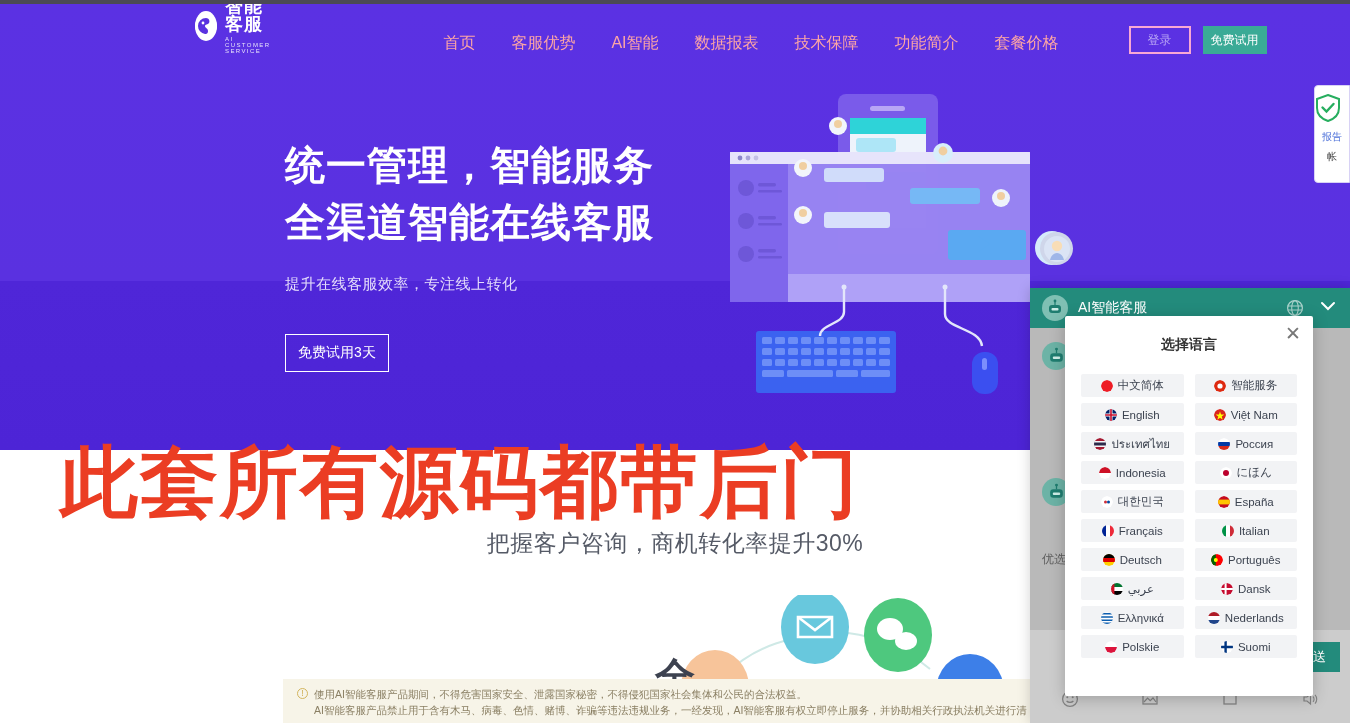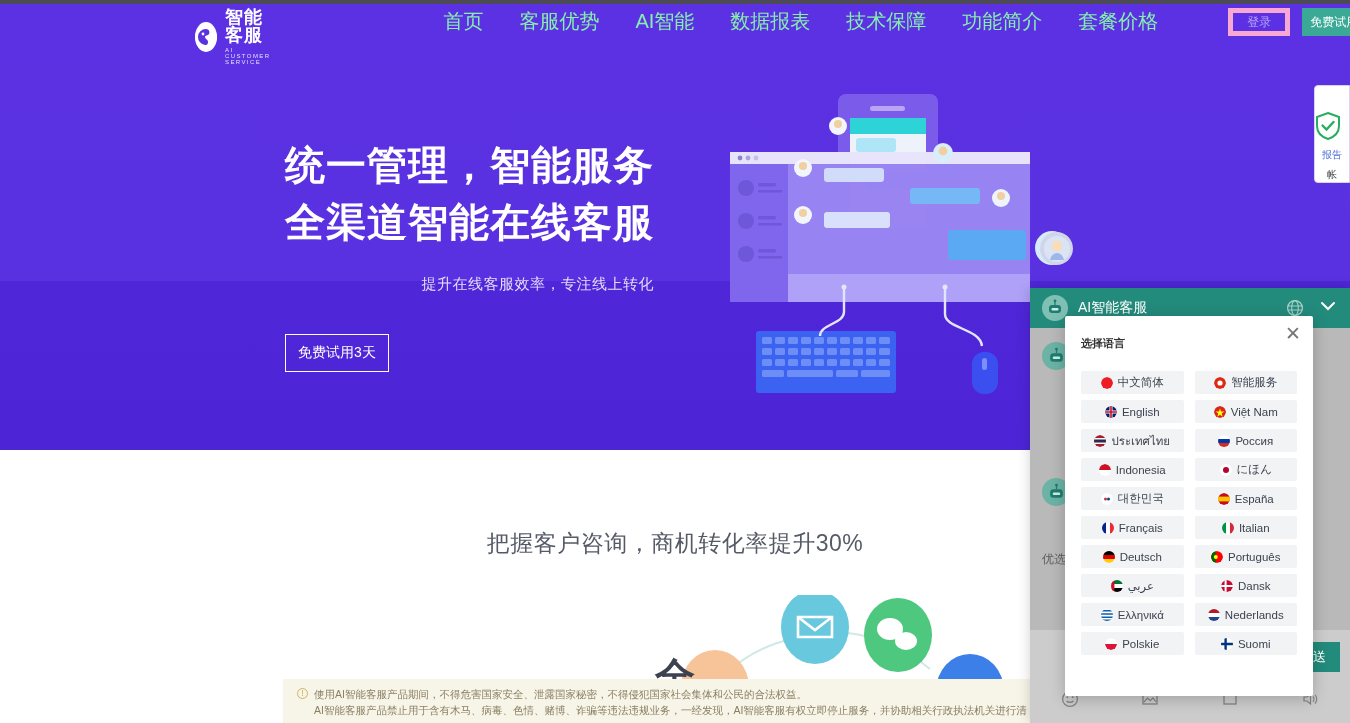--- a/index.html
+++ b/index.html
@@ -24,58 +24,58 @@
     overflow: hidden;
   }
   .hero-lighter {
     position:absolute; left:0; top:0; width:1350px; height:446px;
     background: linear-gradient(180deg,#5b31e3 0%,#5a31e0 62%,#4f26d8 62.1%,#4d24d6 100%);
   }
 
   
   .nav {
     position: absolute; top: 4px; left: 0; width: 1152px; height: 46px;
-    display: flex; align-items: flex-start; z-index: 6;
+    display: flex; align-items: flex-end; z-index: 6;
   }
   .brand { display:flex; align-items:center; margin-left:195px; }
   .brand-logo {
     width: 30px; height: 30px; border-radius: 50%;
     background: #ffffff; display:flex; align-items:center; justify-content:center;
     position: relative;
   }
   .brand-logo svg { display:block; }
   .brand-text { margin-left: 8px; color:#fff; line-height:1; }
   .brand-name { font-size: 18px; font-weight: 700; letter-spacing: 1px; }
   .brand-sub { font-size: 6px; letter-spacing: 1.4px; opacity: .85; margin-top: 3px; }
 
   .nav-links { display:flex; align-items:center; margin-left:165px; }
   .nav-link {
-    color: #86efac; font-size: 20px; margin: 0 18px; cursor:pointer;
+    color: #fca5a5; font-size: 16px; margin: 0 18px; cursor:pointer;
     white-space: nowrap;
   }
   .nav-link:first-child { margin-left: 0; }
   .nav-actions { display:flex; align-items:center; margin-left: 52px; }
   .btn-login {
-    width: 62px; height: 28px; border: 5px solid #f9a8d4; color:#b9a6f5;
+    width: 62px; height: 28px; border: 2px solid #f9a8d4; color:#b9a6f5;
     font-size: 12px; display:flex; align-items:center; justify-content:center;
     background: transparent; cursor:pointer;
   }
   .btn-trial {
     width: 64px; height: 28px; background:#3aaa96; color:#fff;
     font-size: 12px; display:flex; align-items:center; justify-content:center;
     margin-left: 12px; cursor:pointer; border:none;
   }
 
   
   .hero-copy { position:absolute; left:285px; top:133px; z-index:4; }
   .hero-title {
     color:#ffffff; font-size:40px; font-weight:700; line-height:1.42;
     letter-spacing: 1px;
   }
-  .hero-sub { color:#e4dcfb; font-size:15px; margin-top:24px; letter-spacing:.5px;text-align:right;}
+  .hero-sub { color:#e4dcfb; font-size:15px; margin-top:24px; letter-spacing:.5px;}
   .hero-cta {
     margin-top: 40px; width: 104px; height: 38px; border:1px solid #ffffff;
     color:#fff; font-size:14px; display:flex; align-items:center; justify-content:center;
     cursor:pointer; background:transparent;
   }
 
   
   .illus { position:absolute; left:700px; top:80px; width:360px; height:370px; z-index:3; }
 
   
@@ -160,37 +160,37 @@
   .lang-pop {
     position:absolute; left:1065px; top:316px; width:248px; height:380px;
     background:#ffffff; z-index:18; border-radius:2px;
     box-shadow: 0 3px 16px rgba(0,0,0,.22);
     padding: 14px 16px 10px 16px;
   }
   .lang-close {
     position:absolute; right:12px; top:8px; font-size:19px; color:#777; cursor:pointer;
     line-height:1;
   }
-  .lang-title { text-align:left; font-size:11px; color:#333; font-weight:600; margin-top:6px;}
+  .lang-title { text-align:center; font-size:14px; color:#333; font-weight:600; margin-top:6px;}
   .lang-grid {
     display:grid; grid-template-columns: 1fr 1fr; gap: 6px 11px; margin-top:20px;
   }
   .lang-item {
     height: 23px; background:#f2f3f5; border-radius:2px;
     display:flex; align-items:center; justify-content:center; gap:5px;
     font-size:11.5px; color:#3c4350; cursor:pointer; padding: 0 4px;
     white-space: nowrap; overflow: hidden;
   }
   .flag { width:12px; height:12px; border-radius:50%; flex:0 0 auto; display:block; }
 
   
   .report-widget {
     position:absolute; right:0; top:85px; width:36px; height:98px; z-index:16;
     background:#ffffff; border:1px solid #d8d2f5; border-radius:4px 0 0 4px;
-    padding-top:26px; overflow:hidden;
+    padding-top:8px; overflow:hidden;
   }
   .report-widget .shield { display:block; margin:0 auto; }
   .report-widget .rw-t1 { font-size:10px; color:#4b6fd8; text-align:center; margin-top:4px; white-space:nowrap;}
   .report-widget .rw-t2 { font-size:10px; color:#444; text-align:center; margin-top:6px; white-space:nowrap;}
   .float-avatar {
     position:absolute; right:6px; top:356px; width:32px; height:32px; border-radius:50%;
     background:#5a9a32; z-index:13; display:flex; align-items:center; justify-content:center;
     overflow:hidden;
   }
   .side-avatar {
@@ -364,20 +364,21 @@
         <ellipse cx="258" cy="40" rx="34" ry="37" fill="#4ec87e"></ellipse>
         <ellipse cx="250" cy="34" rx="13" ry="11" fill="#fff"></ellipse>
         <ellipse cx="266" cy="46" rx="11" ry="9" fill="#fff"></ellipse>
         <ellipse cx="330" cy="96" rx="34" ry="37" fill="#3d7fe8"></ellipse>
       </svg>
     </div>
     <div class="section2-sub">把握客户咨询，商机转化率提升30%</div>
     <div class="section2-big">全</div>
   </div>
 
+  <div class="watermark">此套所有源码都带后门</div>
 
   <div class="notice">
     <div class="notice-row">
       <div class="notice-ico">!</div>
       <div class="notice-text">使用AI智能客服产品期间，不得危害国家安全、泄露国家秘密，不得侵犯国家社会集体和公民的合法权益。</div>
     </div>
     <div class="notice-text notice-l2">AI智能客服产品禁止用于含有木马、病毒、色情、赌博、诈骗等违法违规业务，一经发现，AI智能客服有权立即停止服务，并协助相关行政执法机关进行清</div>
   </div>
 
   <div class="chat">

